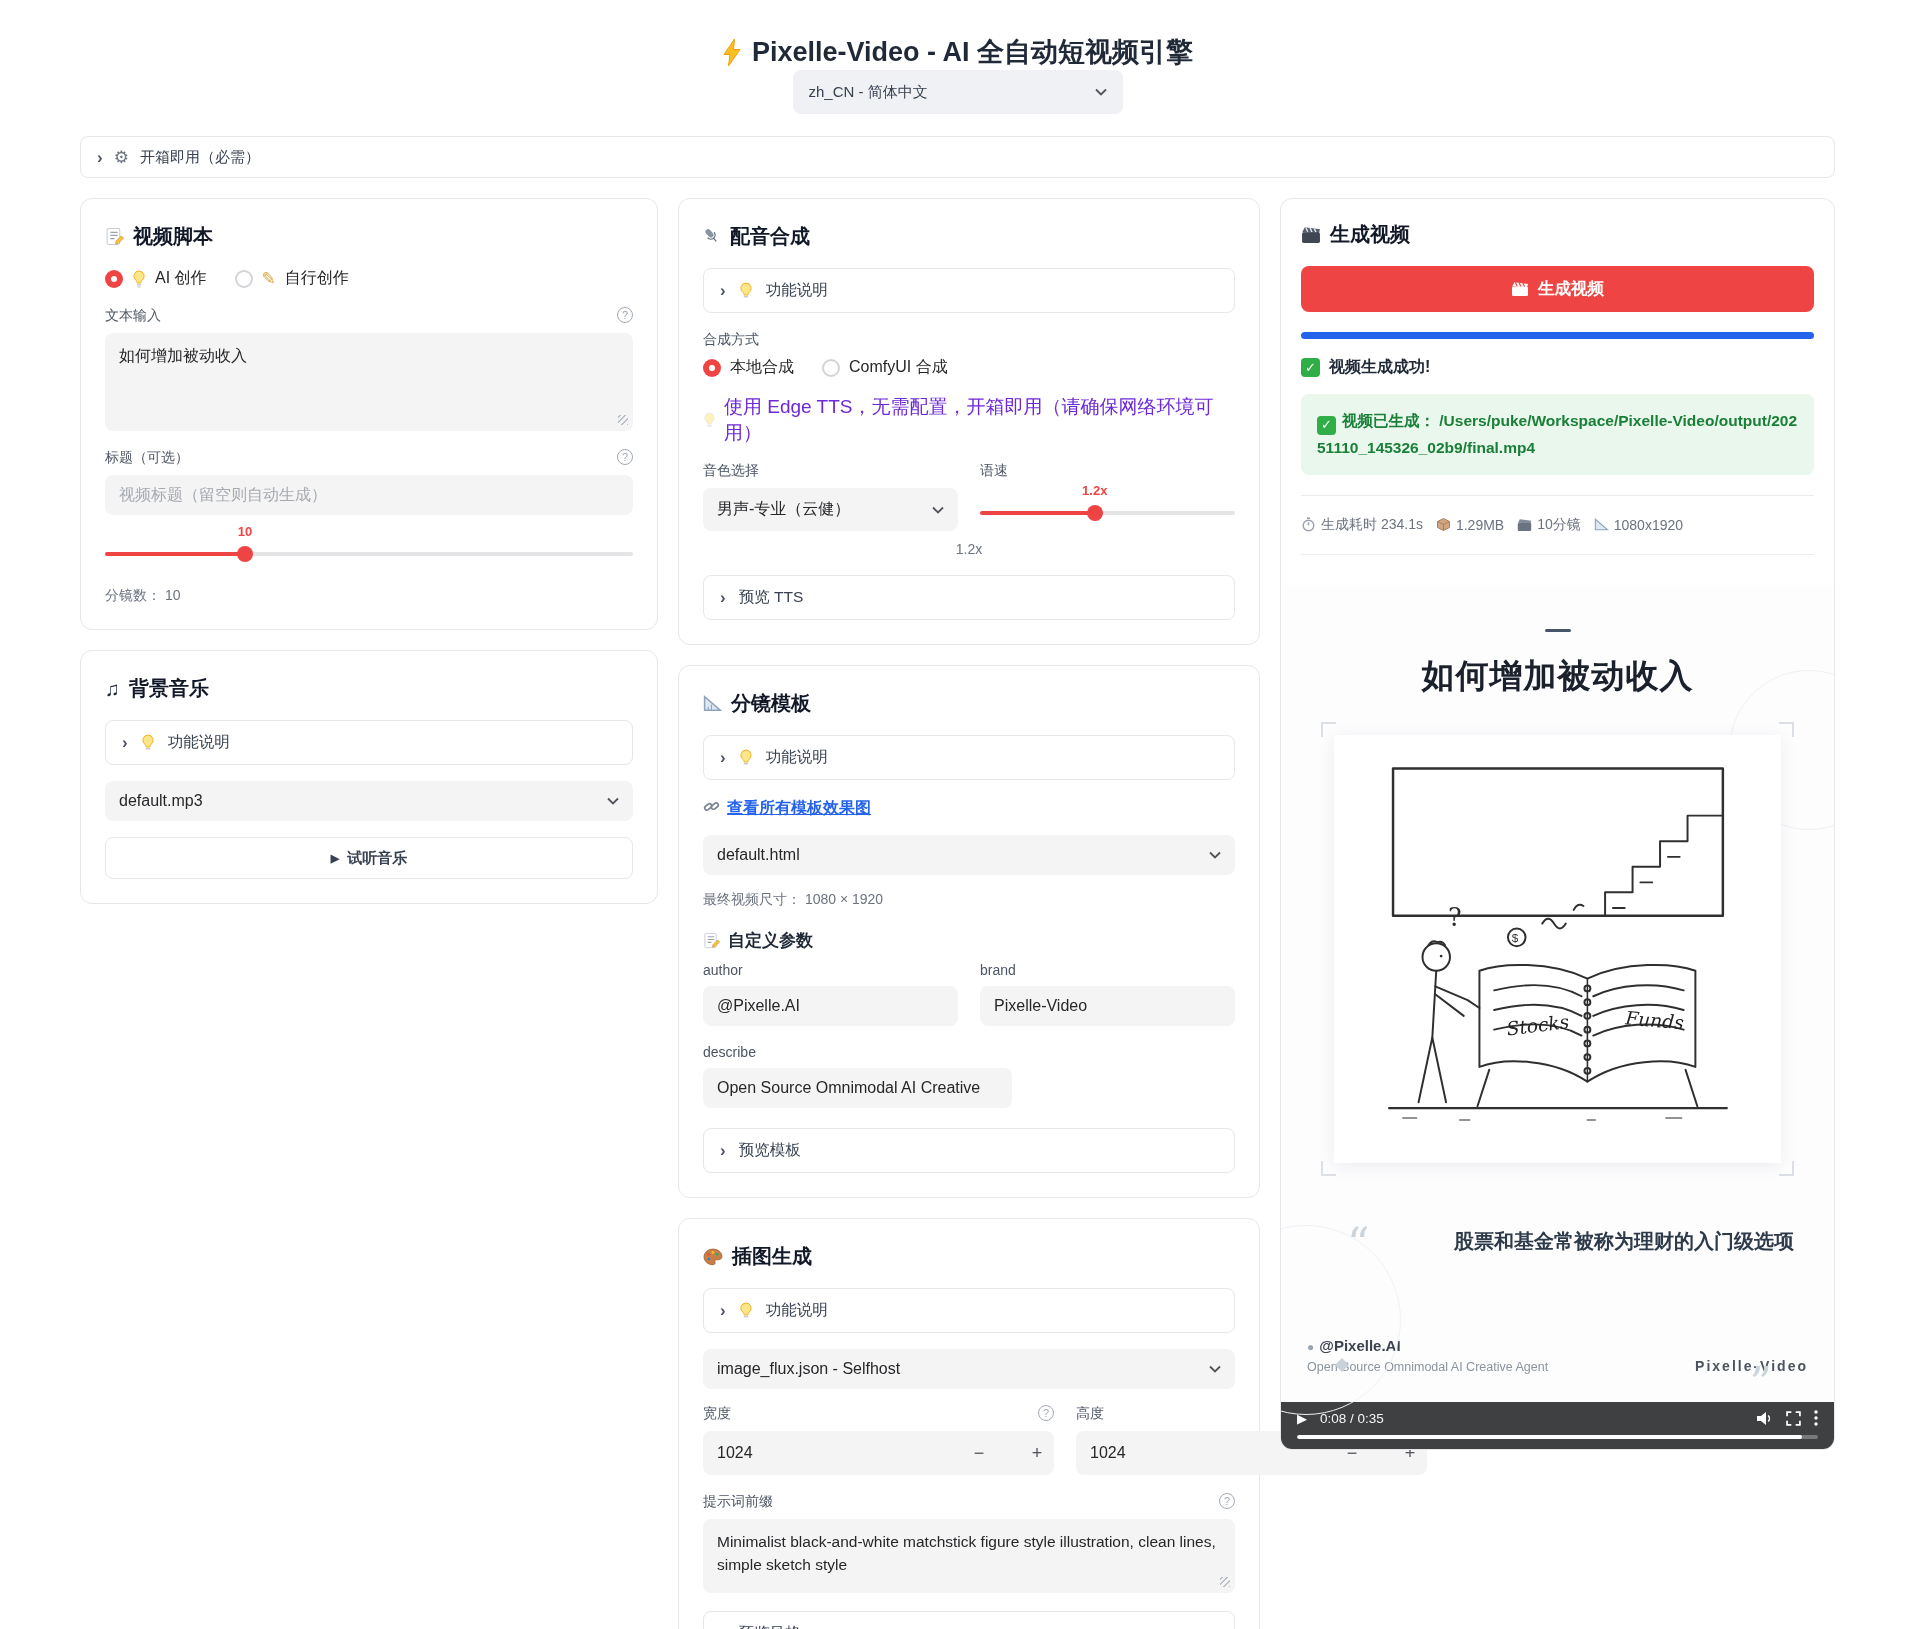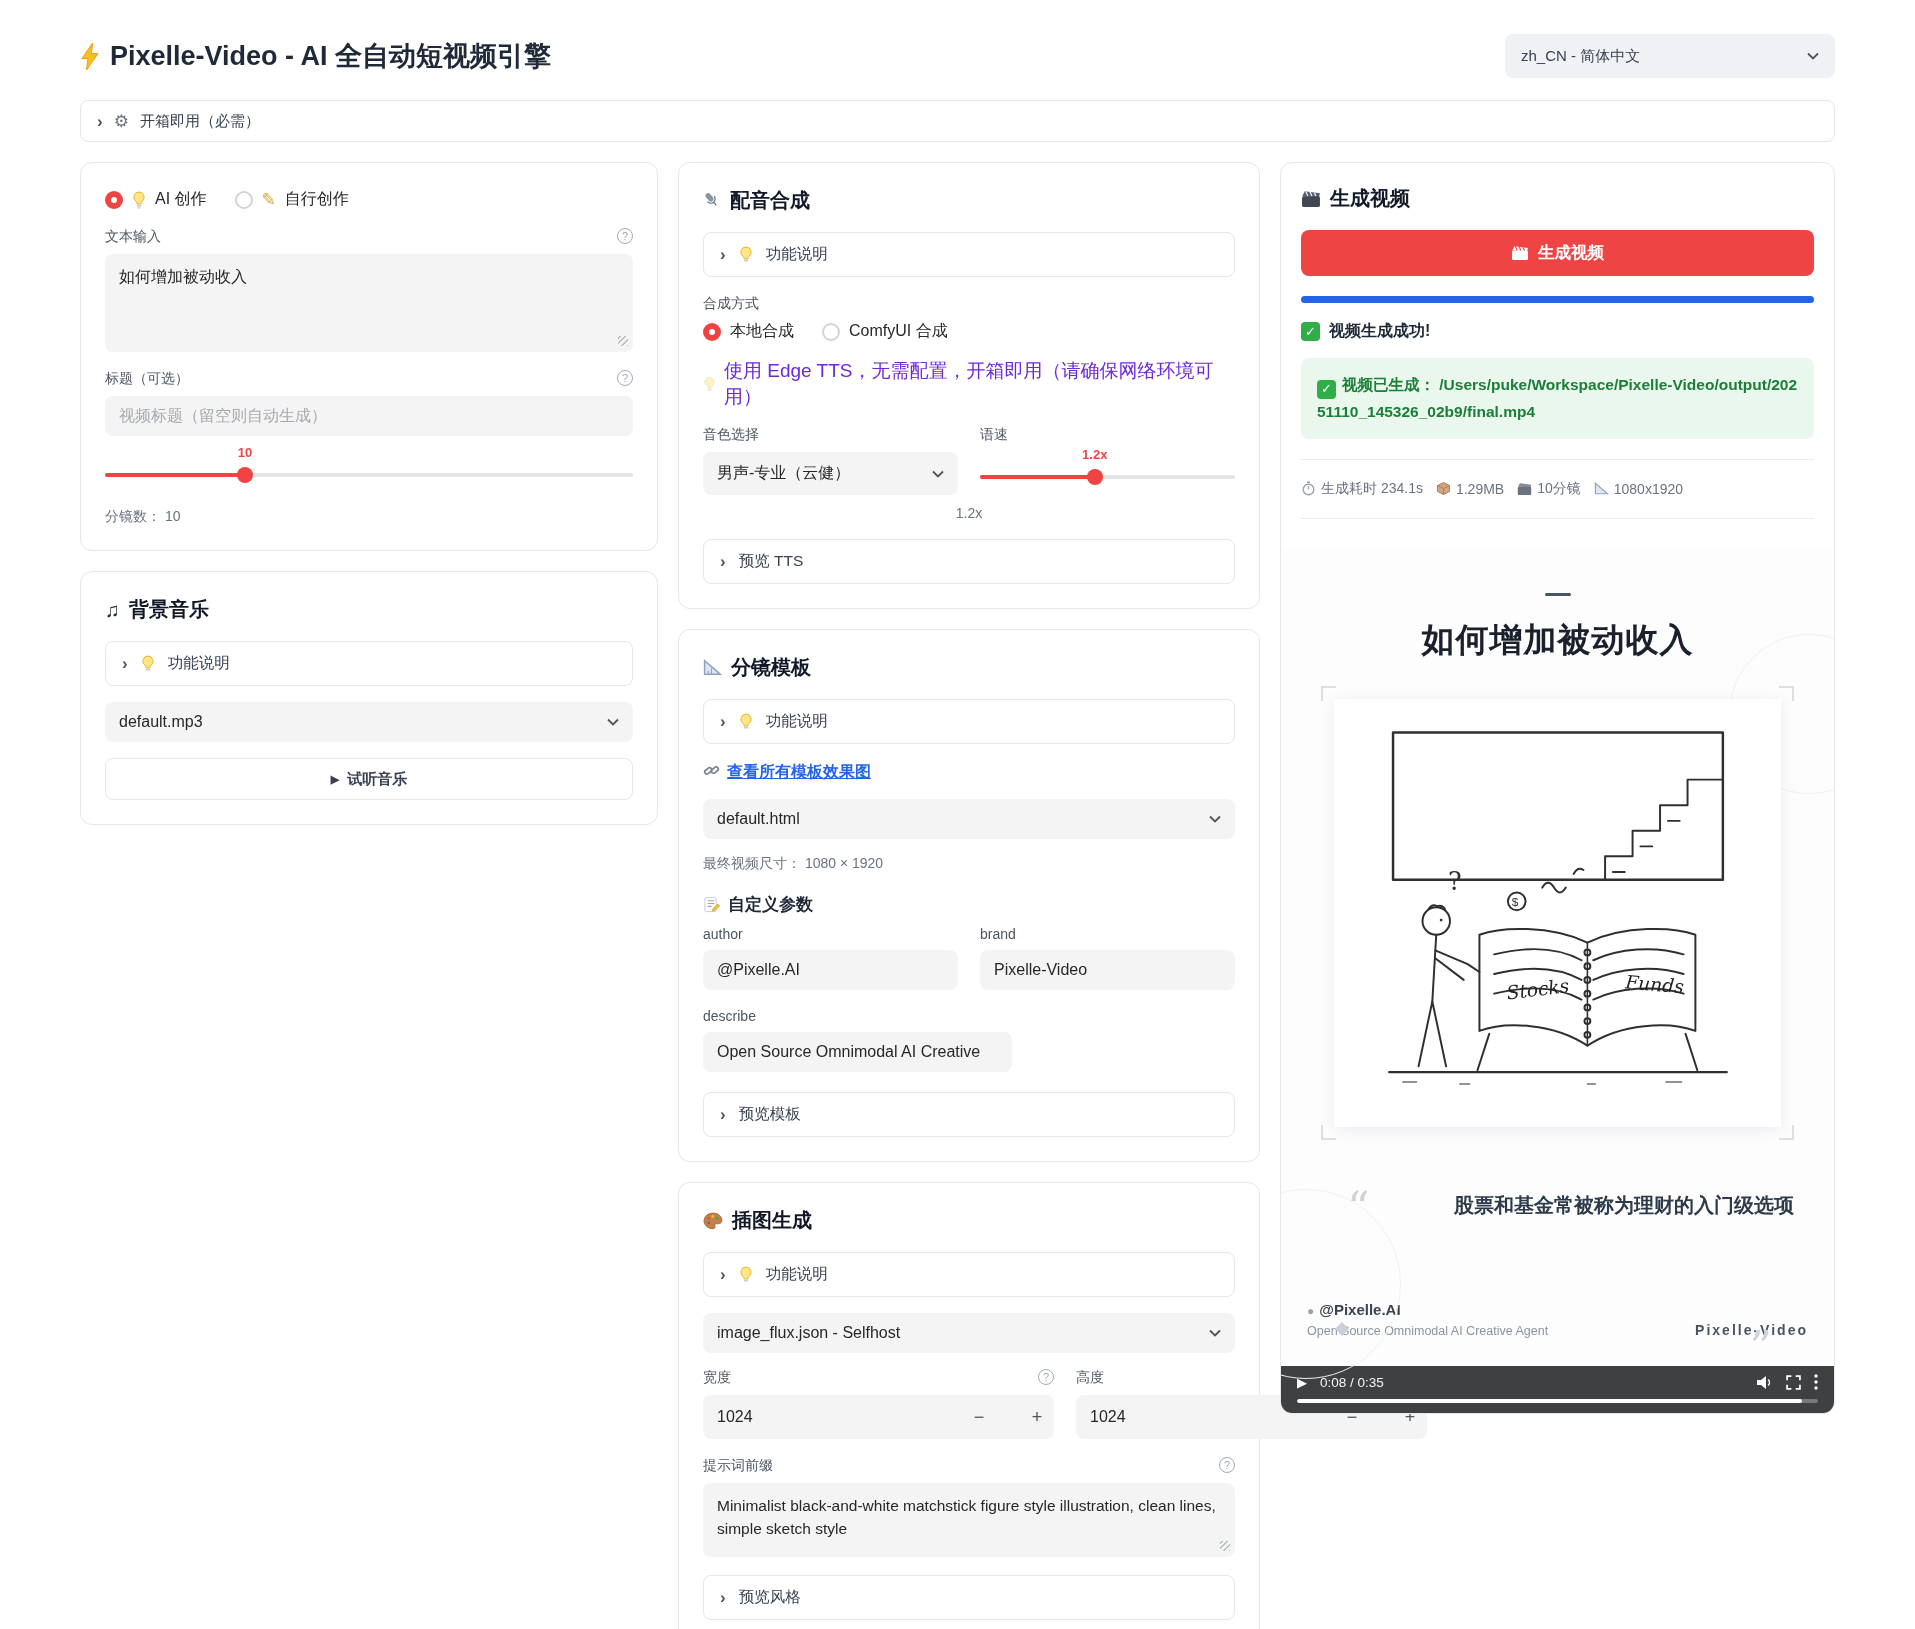--- a/index.html
+++ b/index.html
@@ -1,20 +1,20 @@
 <!DOCTYPE html>
 <html><head>
 <meta charset="utf-8">
 <style>
   * { box-sizing: border-box; margin: 0; padding: 0; }
   body { background:#fff; font-family:"Liberation Sans","DejaVu Sans",sans-serif; color:#27272a; }
   .page { width:1915px; padding:34px 80px 50px; }
 
   
-  .hdr { display:flex; justify-content:space-between; align-items:center; }
+  .hdr { display:flex; justify-content:space-between; align-items:center;flex-direction:column; }
   .hdr-title { display:flex; align-items:center; gap:10px; font-size:27px; font-weight:700; color:#1f2937; }
   .lang { width:330px; height:44px; background:#f0f1f4; border-radius:8px; display:flex; align-items:center;
           justify-content:space-between; padding:0 16px; font-size:15px; color:#374151; cursor:pointer; }
 
   .sys { margin-top:22px; border:1px solid #e5e7eb; border-radius:8px; height:42px; display:flex;
          align-items:center; gap:11px; padding:0 16px; font-size:15px; color:#374151; cursor:pointer; background:#fff; }
   .chev { color:#4b5563; font-size:17px; font-weight:700; line-height:1; }
   .gear-glyph { font-size:17px; color:#6b7280; line-height:1; }
 
   
@@ -142,20 +142,30 @@
   <div class="sys">
     <span class="chev">›</span>
     <span class="gear-glyph">⚙</span>
     <span>开箱即用（必需）</span>
   </div>
 
   <div class="cols">
 
     <div class="stack">
       <div class="panel">
+        <div class="ptitle">
+          <span class="icn">
+            <svg width="19" height="19" viewBox="0 0 18 18">
+                <rect x="2" y="1.5" width="12" height="15" rx="1.5" fill="#fff" stroke="#c7ccd4"></rect>
+                <path d="M5 5h7M5 8h7M5 11h4" stroke="#9aa3ae" stroke-width="1.2" fill="none"></path>
+                <path d="M10.5 13.5l5-5 2 2-5 5-2.4.4z" fill="#f6c244" stroke="#d99a28" stroke-width=".8"></path>
+              </svg>
+          </span>
+          <span>视频脚本</span>
+        </div>
 
         <div class="radio-row">
           <div class="radio">
             <span class="rdot on"></span>
             <span class="icn">
               <svg width="14" height="18" viewBox="0 0 14 18">
                   <path d="M7 1a5.2 5.2 0 0 0-3 9.4c.6.5 1 1.2 1 2v.6h4v-.6c0-.8.4-1.5 1-2A5.2 5.2 0 0 0 7 1z" fill="#fde68a" stroke="#f0b429"></path>
                   <rect x="4.6" y="14" width="4.8" height="1.6" rx=".8" fill="#c9cdd3"></rect>
                   <rect x="5.2" y="16.2" width="3.6" height="1.4" rx=".7" fill="#c9cdd3"></rect>
                 </svg>

